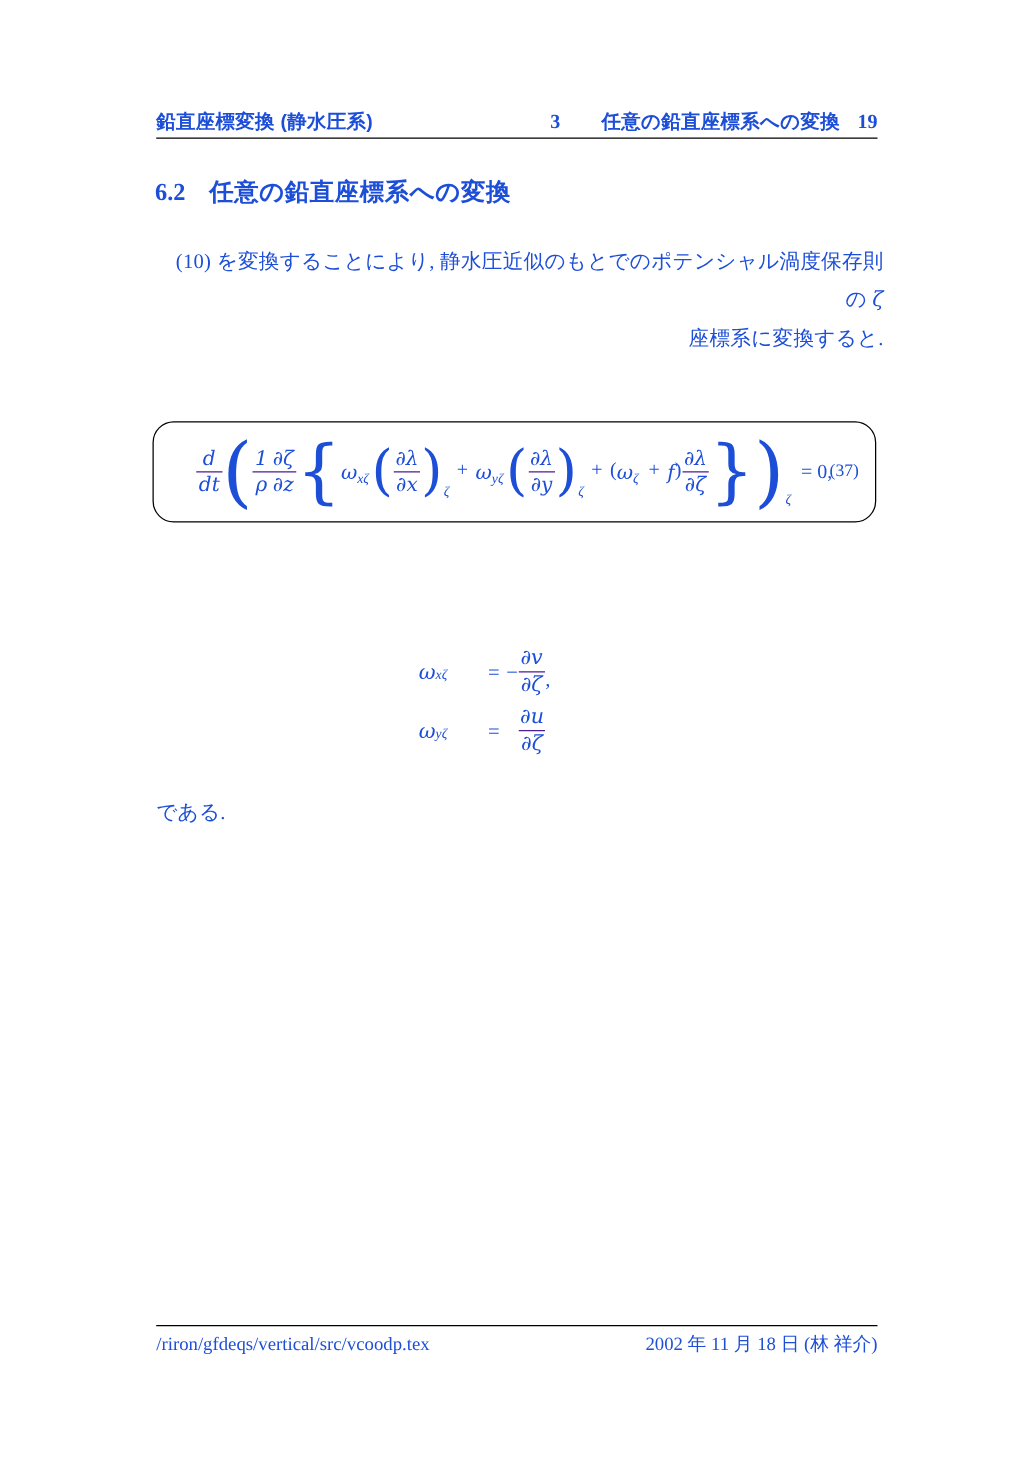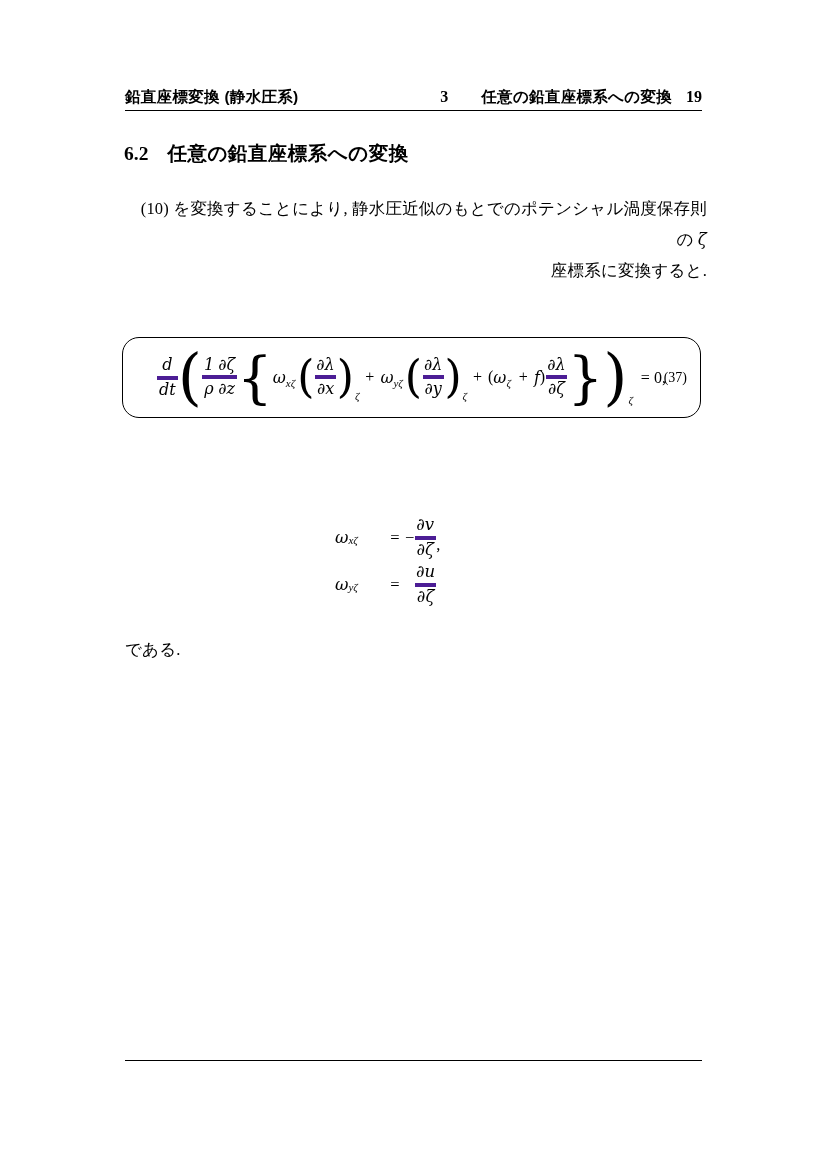--- a/index.html
+++ b/index.html
@@ -1,18 +1,18 @@
 <!DOCTYPE html>
 <html><head>
 <meta charset="utf-8">
 <style>
   html,body { margin:0; padding:0; background:#fff; }
   .page {
     position:relative; width:826px; height:1169px; background:#ffffff;
-    font-family:"Liberation Serif","DejaVu Serif",serif; color:#000000;
+    font-family:"Liberation Serif","DejaVu Serif",serif; color:#1d4ed8;
     overflow:hidden;
     text-decoration:underline;
   }
   
   .hdr {
     position:absolute; left:125px; top:87px; width:577px;
     display:flex; justify-content:space-between; align-items:baseline;
   }
   .hdr-left { font-family:"Liberation Sans","DejaVu Sans",sans-serif; font-weight:bold; font-size:15.5px; letter-spacing:0.3px; }
   .hdr-right { display:flex; align-items:baseline; }
@@ -36,21 +36,21 @@
     position:absolute; left:122px; top:337px; width:579px; height:81px;
     border:1.4px solid #000; border-radius:17px; box-sizing:border-box;
   }
   .eq-row {
     position:absolute; inset:0; display:flex; align-items:center; justify-content:center;
     font-size:16px;
   }
   .eq-num { position:absolute; right:13px; top:50%; transform:translateY(-50%); font-size:14px; }
   .frac { display:inline-flex; flex-direction:column; align-items:center; line-height:1.15; }
   .frac .fn { padding:0 2px 1px; }
-  .frac .fd { border-top:4px solid #4c1d95; padding:1px 2px 0; }
+  .frac .fd { border-top:1px solid #4c1d95; padding:1px 2px 0; }
   .bdel { font-family:"DejaVu Serif",serif; line-height:0.82; font-weight:400; }
   .p-outer { font-size:62px; }
   .brace   { font-size:56px; }
   .p-inner { font-size:44px; }
   .grp { display:inline-flex; align-items:center; }
   .dsub { font-size:11px; align-self:flex-end; margin-bottom:-3px; margin-left:1px; font-style:italic; }
   .ssub { font-size:11px; font-style:italic; position:relative; top:6px; margin-right:2px; }
   .op { padding:0 6px; }
   .eqtail { margin-left:8px; }
   .mrow { display:inline-flex; align-items:center; }
@@ -192,14 +192,18 @@
           <span class="fn">∂u</span>
           <span class="fd">∂ζ</span>
         </span>
       </span>
     </div>
   </div>
 
   <div class="closing body-text">である.</div>
 
   <div class="ftr-rule"></div>
+  <div class="ftr">
+    <span>/riron/gfdeqs/vertical/src/vcoodp.tex</span>
+    <span>2002 年 11 月 18 日 (林 祥介)</span>
+  </div>
 
 </div>
 
 </body></html>

